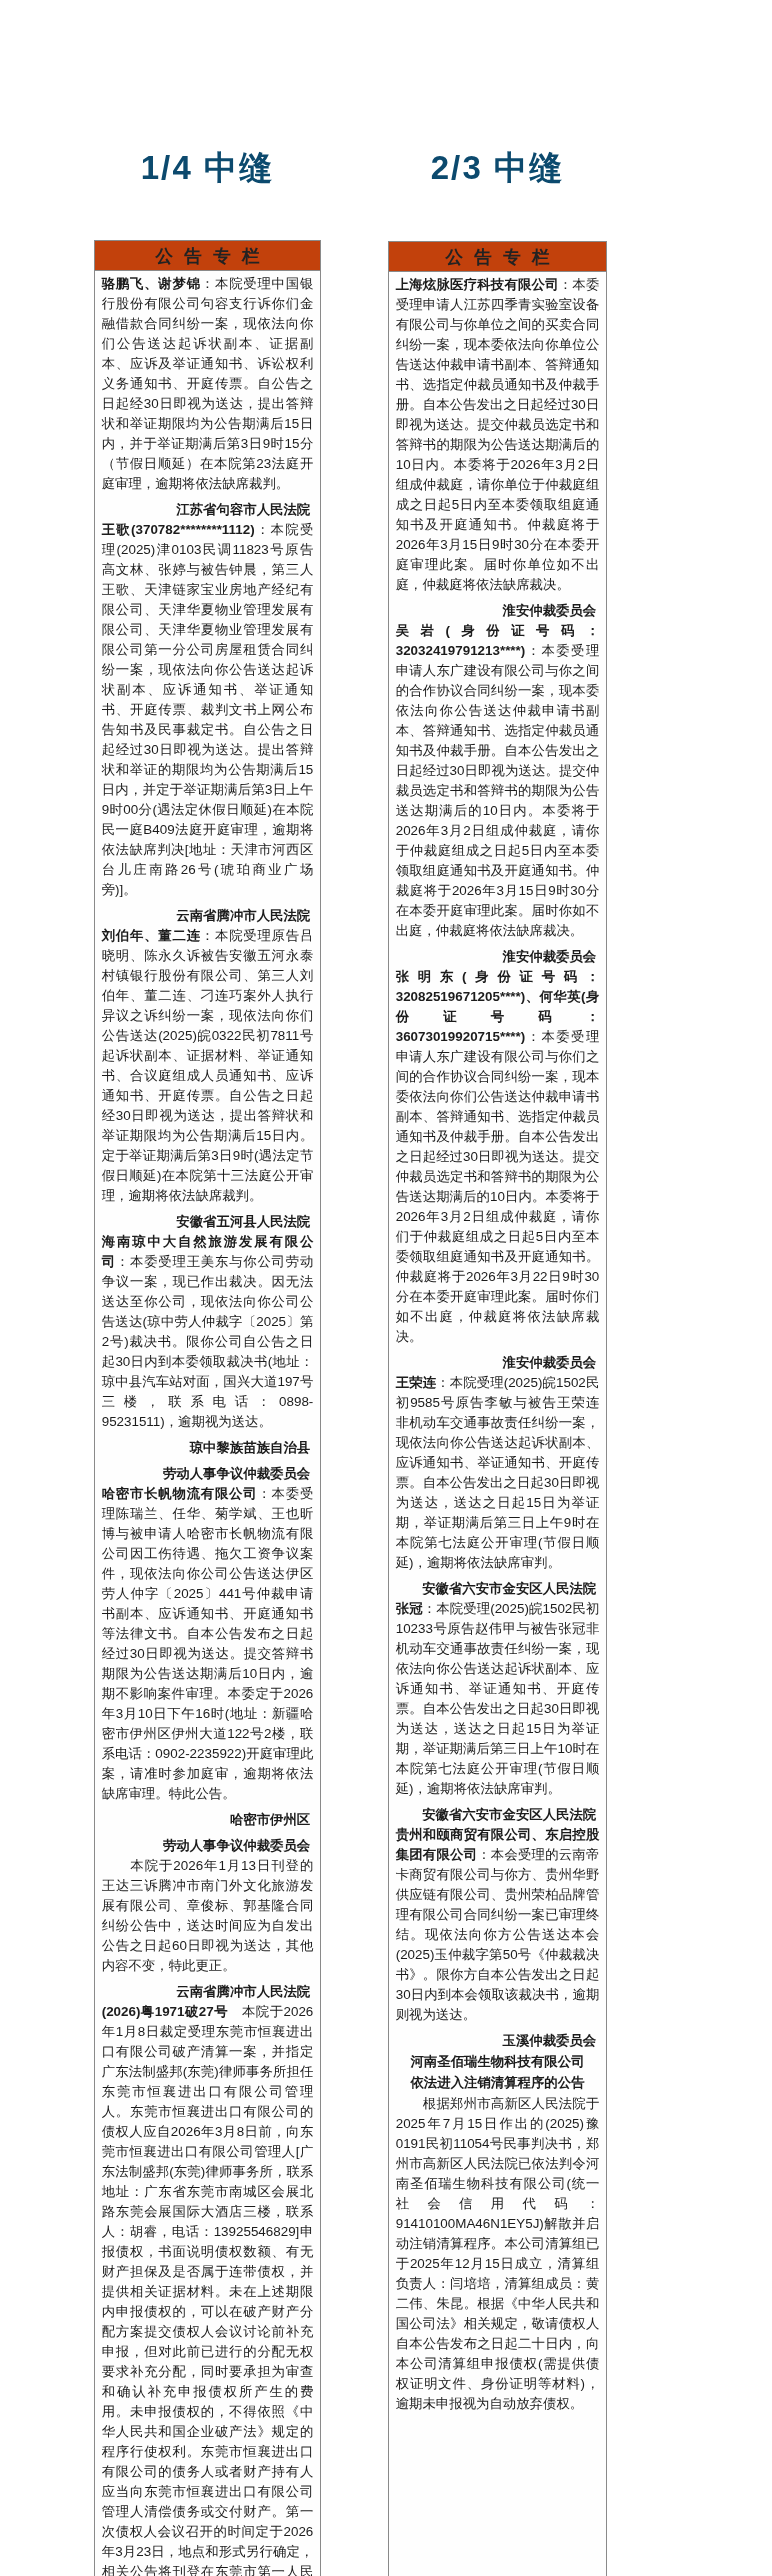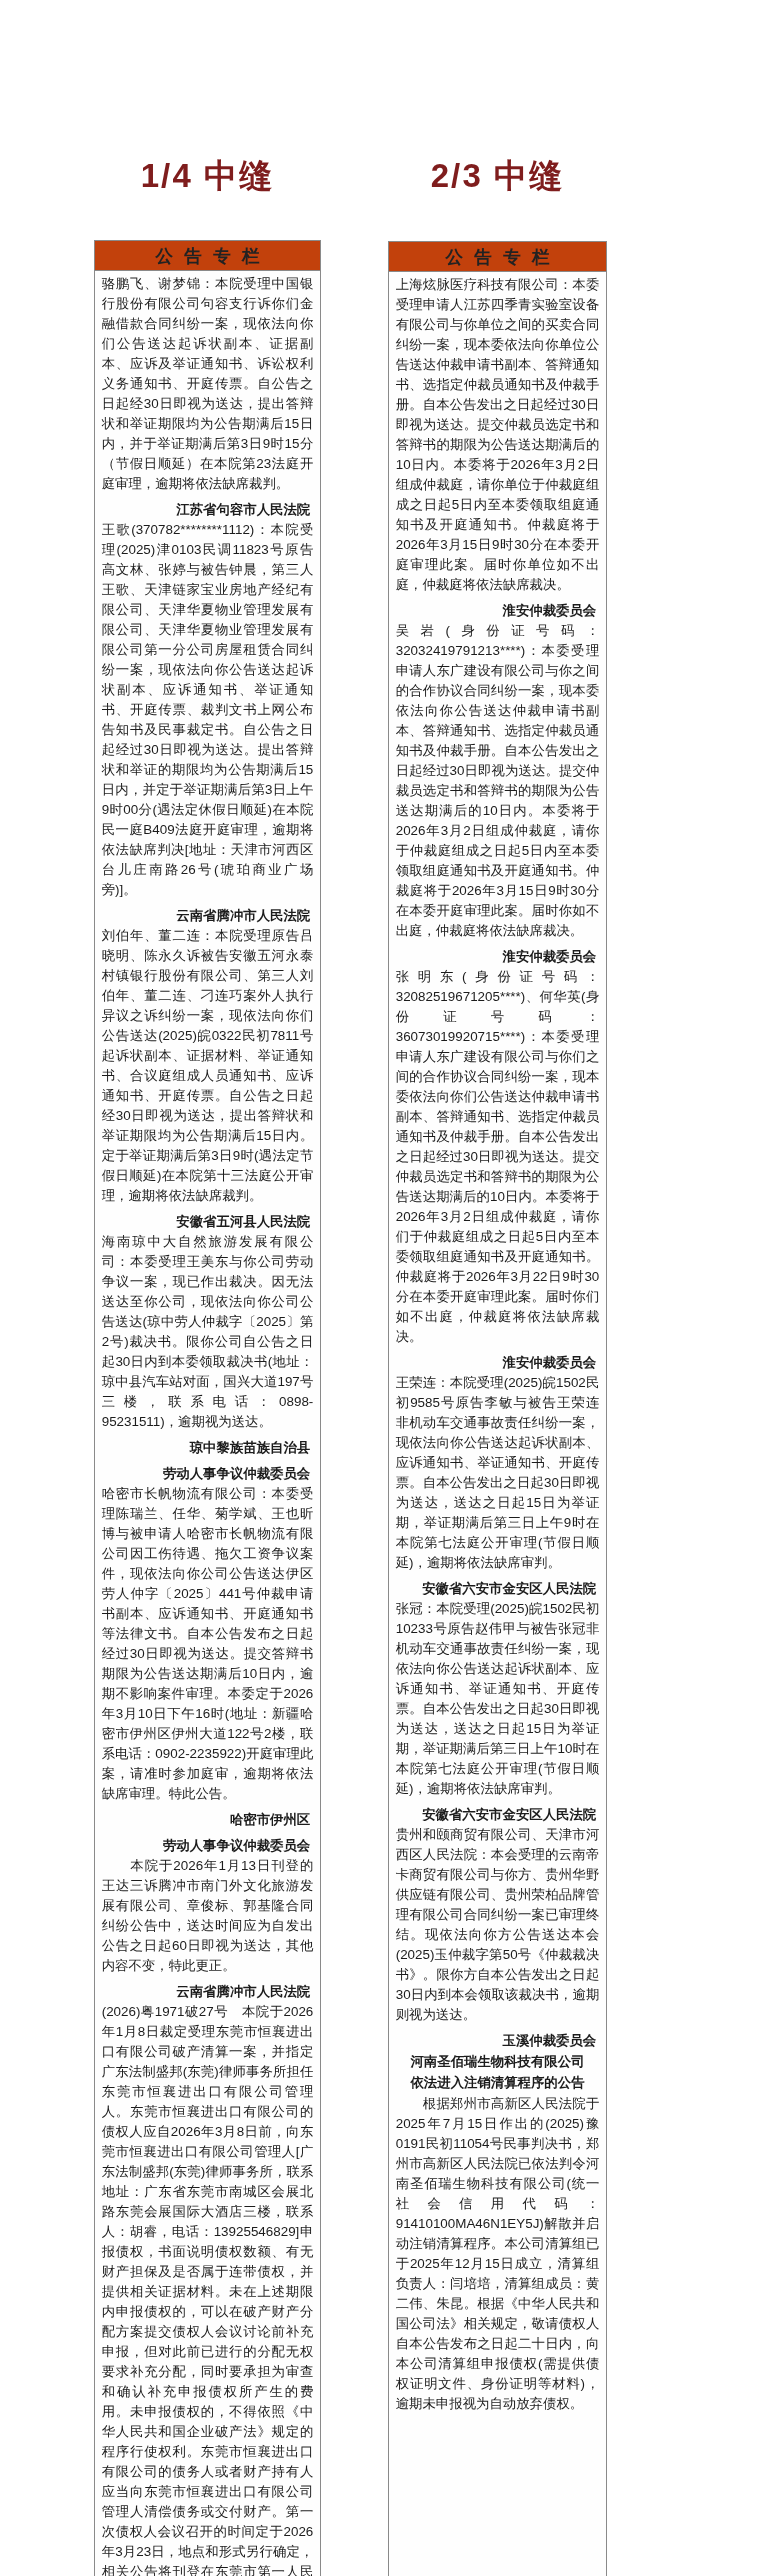--- a/index.html
+++ b/index.html
@@ -1,41 +1,41 @@
 <!DOCTYPE html>
 <html style="font-size:8.2px"><head>
 <meta charset="utf-8">
 <style>
   html,body{margin:0;padding:0;}
   body{
     width:773px;height:3941px;position:relative;background:#ffffff;
     font-family:"Liberation Sans","DejaVu Sans",sans-serif;color:#1c1c1c;
   }
   .col-header{
-    position:absolute;top:154px;height:41px;
-    font-size:33px;font-weight:bold;color:#7f1d1d;
+    position:absolute;top:146px;height:41px;
+    font-size:33px;font-weight:bold;color:#0c4a6e;
     text-align:center;letter-spacing:2.1px;white-space:nowrap;
   }
   .notice-box{
     position:absolute;top:240px;height:3420px;
     border:1px solid #8a8a8a;background:#fefefe;overflow:hidden;box-sizing:border-box;
   }
   .box-title{
     background:#c2410c;border-bottom:1px solid #8a8a8a;
     text-align:center;font-weight:bold;font-size:17.5px;color:#222;
     letter-spacing:11.3px;padding:2.6px 0 2.6px 11.3px;
   }
   .box-body{
     padding:3.1px 6.7px 5.2px 6.7px;
     font-size:13.4px;line-height:20px;text-align:justify;
   }
   .notice{margin:0;}
   .notice-heading{text-align:center;font-weight:bold;margin:1px 0;}
   .notice-para{margin:0;}
-  .notice-lead{font-weight:normal;margin-top:13px;}
+  .notice-lead{font-weight:bold;margin-top:13px;}
   .notice-sign{text-align:right;font-weight:bold;padding-right:3.1px;margin-top:6px;}
 </style>
 </head>
 <body>
 
 <div class="col-header" style="left:94px;width:227px;">1/4 中缝</div>
 
 <div class="col-header" style="left:388px;width:219px;">2/3 中缝</div>
 
 <div class="notice-box" style="left:94px;width:227px;">
@@ -90,21 +90,21 @@
       </div>
       <div class="notice">
         <p class="notice-para"><span class="notice-lead">王荣连</span><span>：本院受理(2025)皖1502民初9585号原告李敏与被告王荣连非机动车交通事故责任纠纷一案，现依法向你公告送达起诉状副本、应诉通知书、举证通知书、开庭传票。自本公告发出之日起30日即视为送达，送达之日起15日为举证期，举证期满后第三日上午9时在本院第七法庭公开审理(节假日顺延)，逾期将依法缺席审判。</span></p>
         <div class="notice-sign">安徽省六安市金安区人民法院</div>
       </div>
       <div class="notice">
         <p class="notice-para"><span class="notice-lead">张冠</span><span>：本院受理(2025)皖1502民初10233号原告赵伟甲与被告张冠非机动车交通事故责任纠纷一案，现依法向你公告送达起诉状副本、应诉通知书、举证通知书、开庭传票。自本公告发出之日起30日即视为送达，送达之日起15日为举证期，举证期满后第三日上午10时在本院第七法庭公开审理(节假日顺延)，逾期将依法缺席审判。</span></p>
         <div class="notice-sign">安徽省六安市金安区人民法院</div>
       </div>
       <div class="notice">
-        <p class="notice-para"><span class="notice-lead">贵州和颐商贸有限公司、天津市河西区人民法院</span><span>：本会受理的云南帝卡商贸有限公司与你方、贵州华野供应链有限公司、贵州荣柏品牌管理有限公司合同纠纷一案已审理终结。现依法向你方公告送达本会(2025)玉仲裁字第50号《仲裁裁决书》。限你方自本公告发出之日起30日内到本会领取该裁决书，逾期则视为送达。</span></p>
+        <p class="notice-para"><span class="notice-lead">贵州和颐商贸有限公司、东启控股集团有限公司</span><span>：本会受理的云南帝卡商贸有限公司与你方、贵州华野供应链有限公司、贵州荣柏品牌管理有限公司合同纠纷一案已审理终结。现依法向你方公告送达本会(2025)玉仲裁字第50号《仲裁裁决书》。限你方自本公告发出之日起30日内到本会领取该裁决书，逾期则视为送达。</span></p>
         <div class="notice-sign">玉溪仲裁委员会</div>
       </div>
       <div class="notice">
         <div class="notice-heading">河南圣佰瑞生物科技有限公司</div>
         <div class="notice-heading">依法进入注销清算程序的公告</div>
         <p class="notice-para">　　根据郑州市高新区人民法院于2025年7月15日作出的(2025)豫0191民初11054号民事判决书，郑州市高新区人民法院已依法判令河南圣佰瑞生物科技有限公司(统一社会信用代码：91410100MA46N1EY5J)解散并启动注销清算程序。本公司清算组已于2025年12月15日成立，清算组负责人：闫培培，清算组成员：黄二伟、朱昆。根据《中华人民共和国公司法》相关规定，敬请债权人自本公告发布之日起二十日内，向本公司清算组申报债权(需提供债权证明文件、身份证明等材料)，逾期未申报视为自动放弃债权。</p>
       </div>
     </div>
 </div>
 

